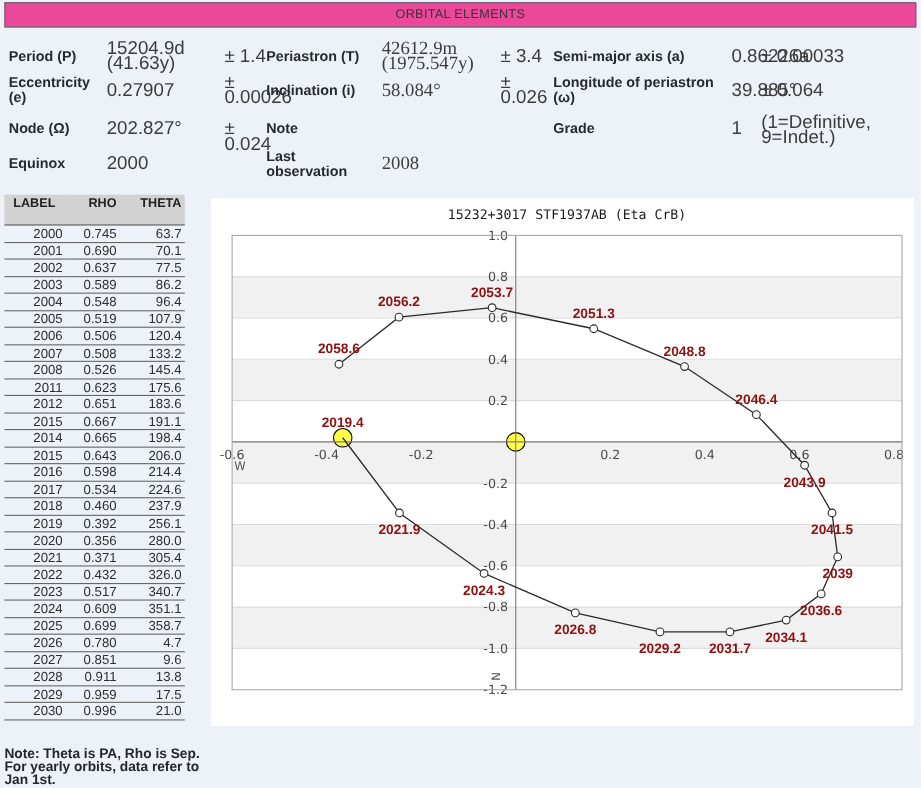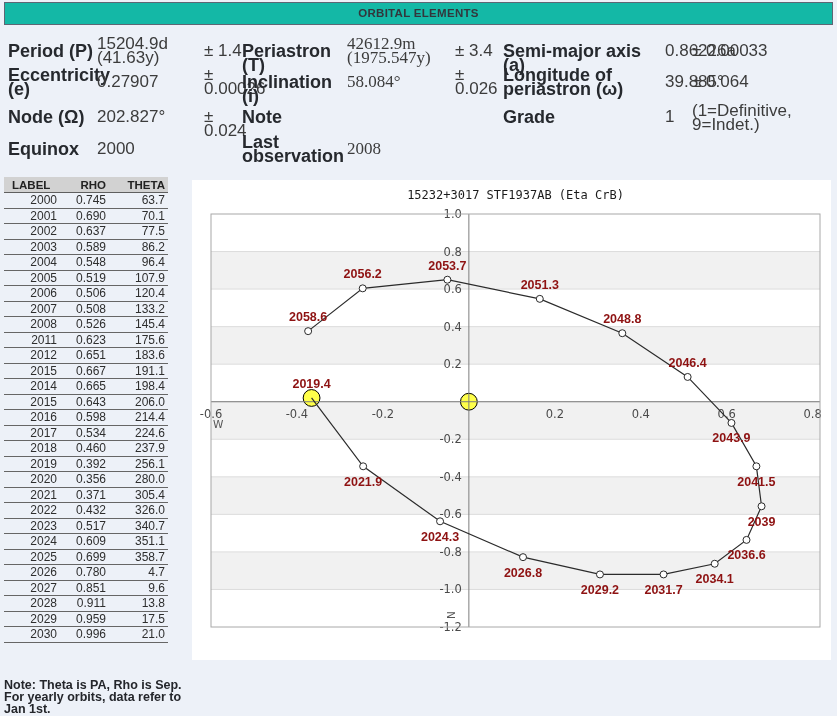--- a/index.html
+++ b/index.html
@@ -5,45 +5,45 @@
   html,body{margin:0;padding:0;}
   body{
     width:837px;height:716px;position:relative;overflow:hidden;
     background:#edf1f8;
     font-family:"Liberation Sans","DejaVu Sans",sans-serif;
     color:#333;
   }
   
   .hdr-bar{
     position:absolute;left:4px;top:2px;width:827px;height:21px;
-    background:#14b8a6;border:1px solid #5d6674;
-    text-align:center;line-height:21px;font-size:11.5px;font-weight:bold;color:#33363c;
+    background:#ec4899;border:1px solid #5d6674;
+    text-align:center;line-height:21px;font-size:11.5px;font-weight:normal;color:#33363c;
     letter-spacing:.3px;
   }
   
   .cell{position:absolute;line-height:14px;font-size:17px;color:#3c3c3c;}
-  .lbl{font-weight:bold;font-size:18px;color:#26292e;}
+  .lbl{font-weight:bold;font-size:13px;color:#26292e;}
   .c1{left:8px;width:86px;}
   .c2{left:97px;width:88px;}
   .c3{left:204px;width:52px;}
   .c4{left:242px;width:102px;}
   .c5{left:347px;width:106px;font-family:Liberation Serif, serif;}
   .c6{left:455px;width:46px;}
   .c7{left:503px;width:160px;}
   .c8{left:665px;width:46px;}
   .c9{left:692px;width:118px;}
   
   #eph-table{
     position:absolute;left:4px;top:177px;width:145px;
     border-collapse:collapse;font-size:12px;color:#2e2e2e;
     table-layout:fixed;
   }
   #eph-table th{
     background:#d2d2d2;font-weight:bold;font-size:11.5px;color:#222;
-    height:15px;border-bottom:1px solid #5f5f5f;padding:0 4px 0 0;
+    height:15px;border-bottom:1px solid #5f5f5f;padding:0 4px 12px 0;
   }
   #eph-table th.h1{text-align:left;padding-left:8px;width:45px;}
   #eph-table th.h2{text-align:right;width:45px;}
   #eph-table th.h3{text-align:right;width:55px;padding-right:3px;}
   #eph-table td{
     height:14.5px;line-height:14.5px;border-bottom:1px solid #666;
     text-align:right;padding:0 4px 0 0;
   }
   #eph-table td.d3{padding-right:3px;}
   

